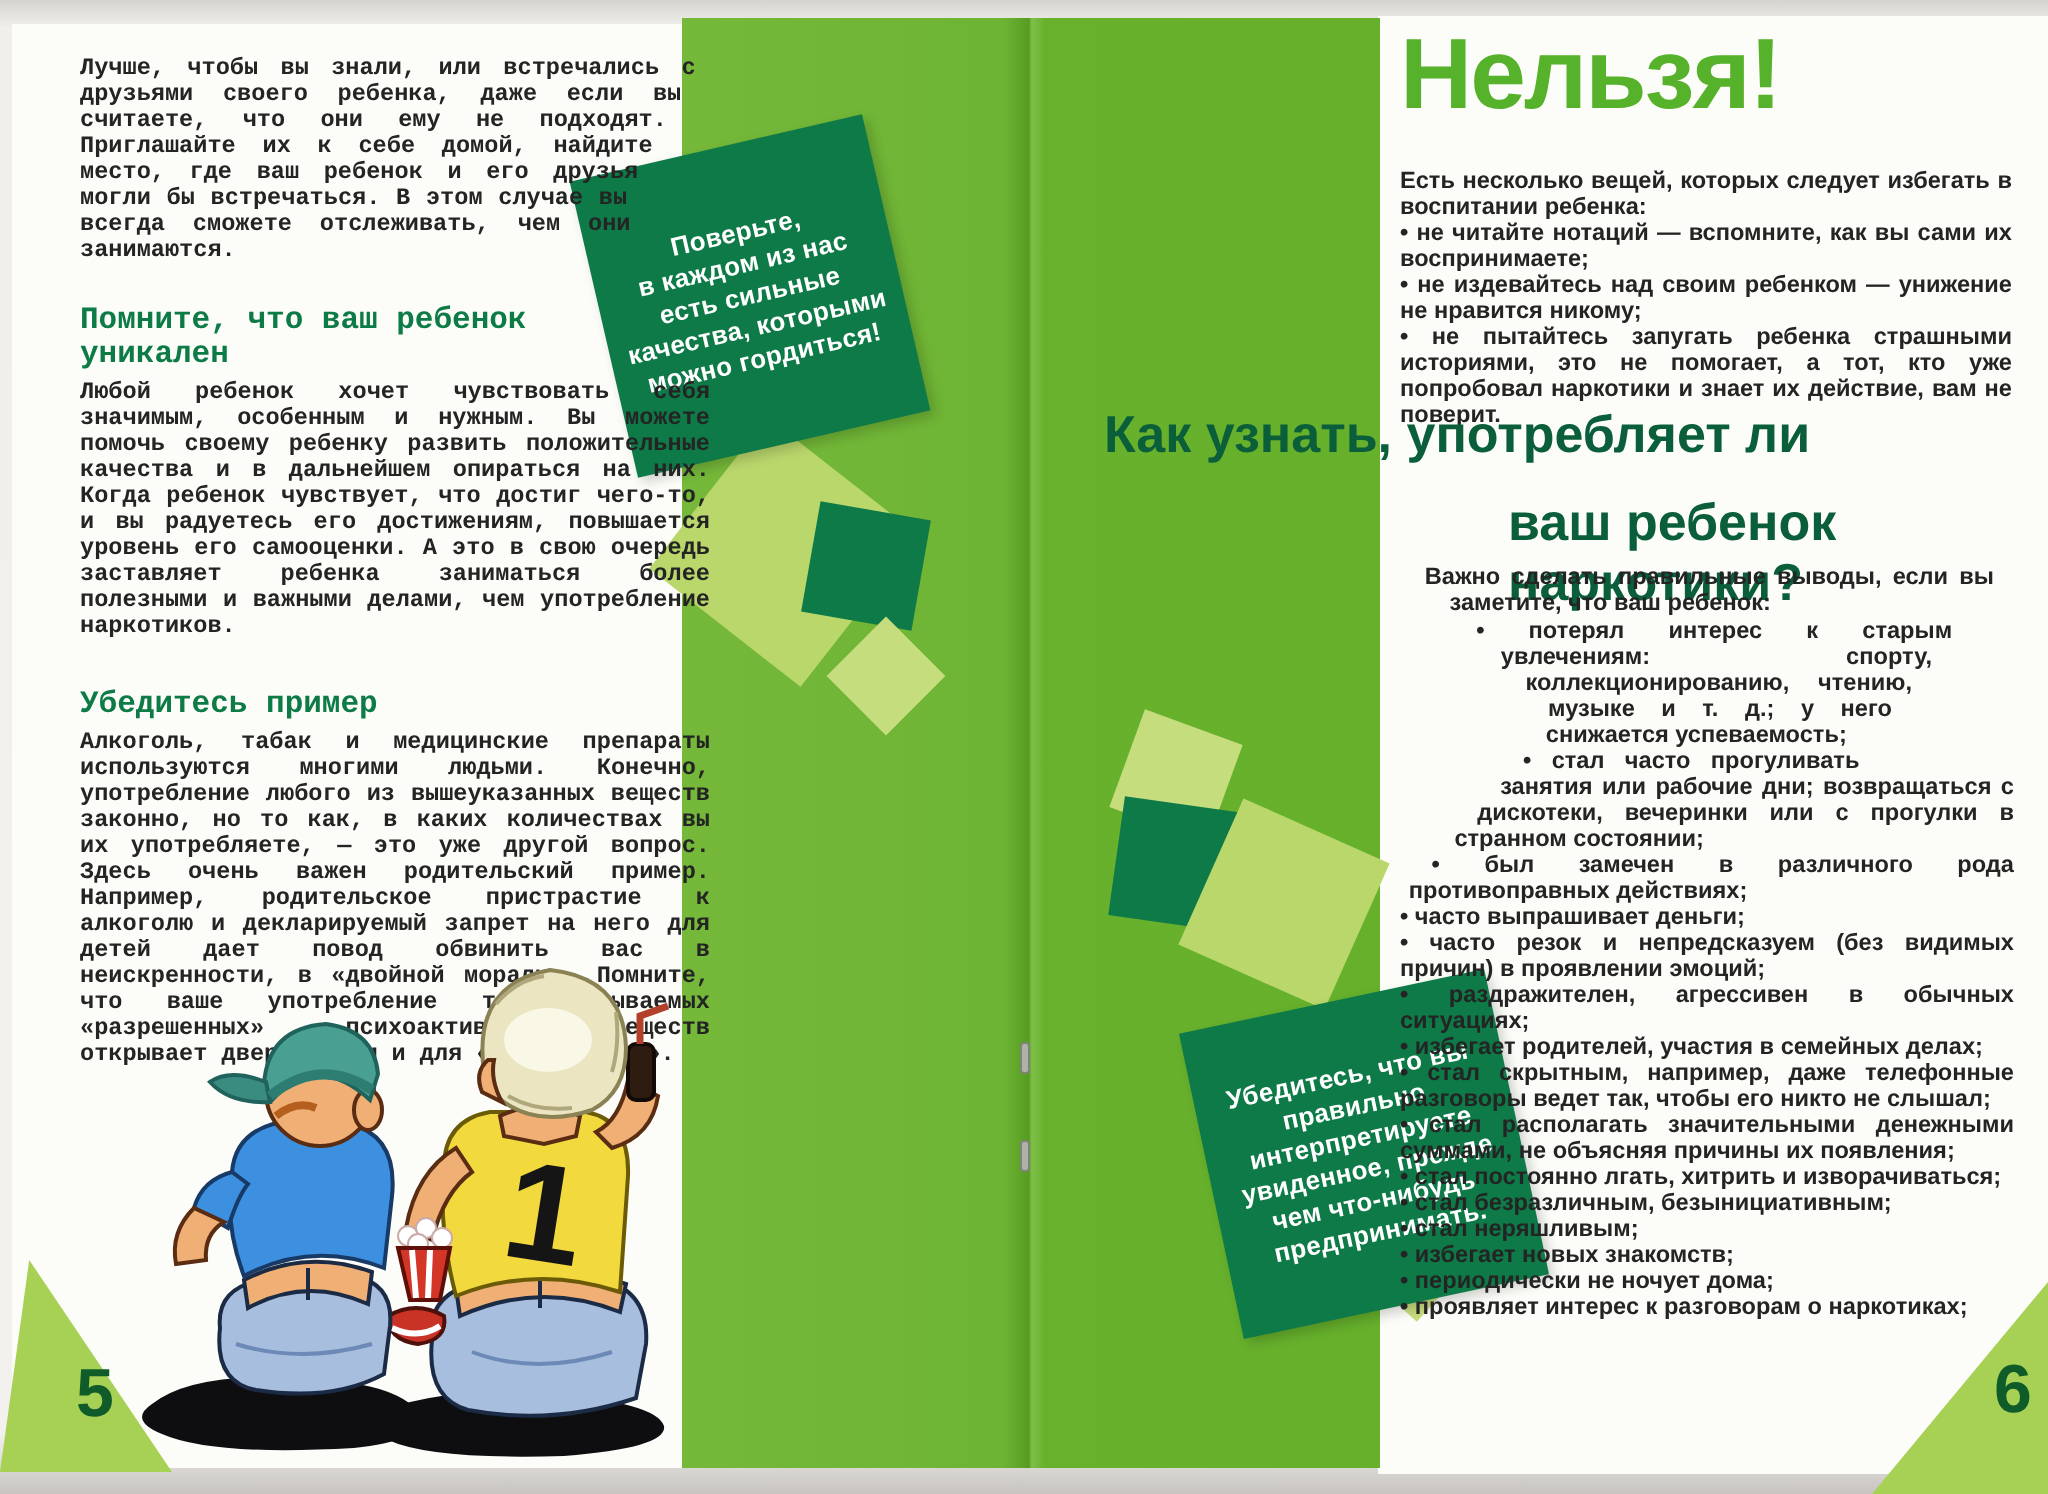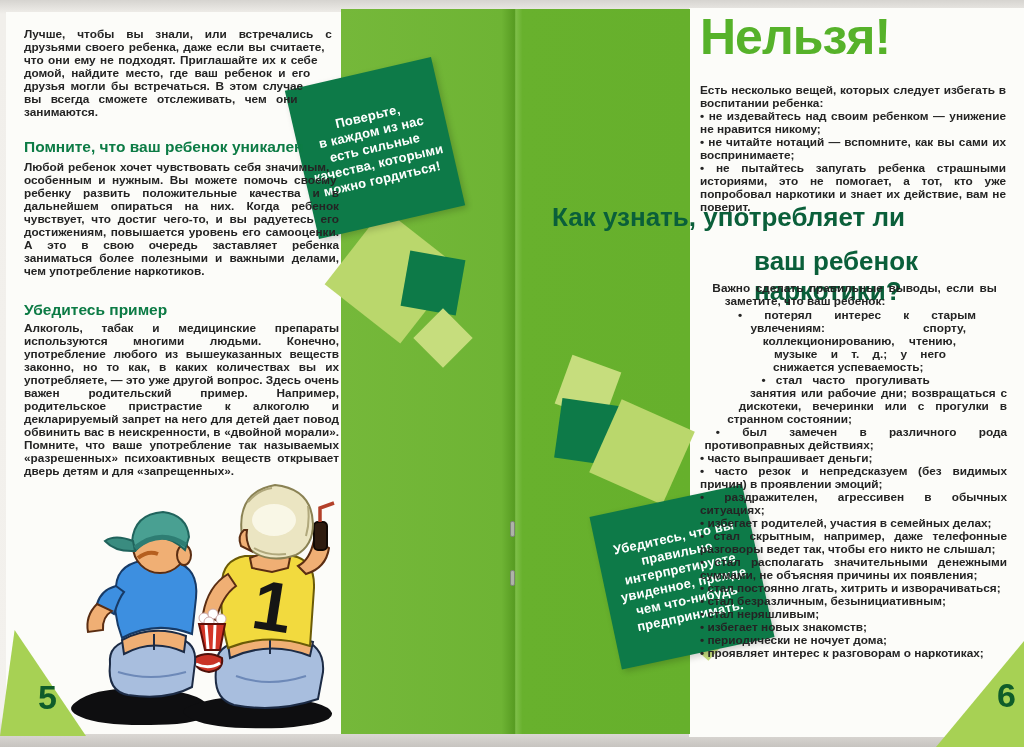--- a/index.html
+++ b/index.html
@@ -26,21 +26,21 @@
   #callout-make-sure{left:604px;top:499px;width:156px;height:156px;transform:rotate(-12deg);}
   
   .tri{position:absolute;z-index:2;background:#a7d154;}
   #tri-left{left:0;top:630px;width:86px;height:106px;clip-path:polygon(17% 0,100% 100%,0 100%);}
   #tri-right{left:936px;top:641px;width:88px;height:106px;clip-path:polygon(100% 0,100% 100%,0 100%);}
   .pagenum{position:absolute;z-index:3;font-weight:bold;font-size:34px;color:#0f5c2a;}
   #pn-left{left:38px;top:678px;}
   #pn-right{left:997px;top:676px;}
   
   .col{position:absolute;z-index:4;color:#242424;}
-  #left-col{left:24px;top:28px;width:315px;}
+  #left-col{left:40px;top:28px;width:315px;font-family:Liberation Mono, monospace;}
   .body-text,.bullet{font-size:11.8px;line-height:13px;font-weight:600;text-align:justify;margin:0;}
   .bullet::before{content:"\2022\00a0";}
   .sec-title{font-size:15.5px;line-height:16.5px;font-weight:bold;color:#0c7b45;margin:0;}
   #sec1-title{margin-top:20px;margin-bottom:5px;}
   #sec2-title{margin-top:24px;margin-bottom:4px;}
   
   .flr{float:right;}
   .fll{float:left;}
   .sp0{width:0;}
   #intro-notch{width:46px;height:150px;shape-outside:polygon(100% 0,10% 50%,100% 100%);}
@@ -115,22 +115,22 @@
     <p class="sec-title" id="sec2-title">Убедитесь пример</p>
     <p class="body-text">Алкоголь, табак и медицинские препараты используются многими людьми. Конечно, употребление любого из вышеуказанных веществ законно, но то как, в каких количествах вы их употребляете, — это уже другой вопрос. Здесь очень важен родительский пример. Например, родительское пристрастие к алкоголю и декларируемый запрет на него для детей дает повод обвинить вас в неискренности, в «двойной морали». Помните, что ваше употребление так называемых «разрешенных» психоактивных веществ открывает дверь детям и для «запрещенных».</p>
   </div>
 
   <div id="r-title">Нельзя!</div>
 
   <div class="col" id="blockA">
     <p class="body-text">Есть несколько вещей, которых следует избегать в воспитании ребенка:</p>
     <div>
 
-    <p class="bullet">не издевайтесь над своим ребенком — унижение не нравится никому;</p>
-        <p class="bullet">не читайте нотаций — вспомните, как вы сами их воспринимаете;</p>
+    <p class="bullet">не читайте нотаций — вспомните, как вы сами их воспринимаете;</p>
+        <p class="bullet">не издевайтесь над своим ребенком — унижение не нравится никому;</p>
         <p class="bullet">не пытайтесь запугать ребенка страшными историями, это не помогает, а тот, кто уже попробовал наркотики и знает их действие, вам не поверит.</p>
       </div>
   </div>
 
   <div class="h2line" id="h2l1">Как узнать, употребляет ли</div>
   <div class="h2line" id="h2l2">ваш ребенок наркотики?</div>
 
   <div class="col" id="blockB">
     <div class="fll sp0" id="callout-spacer"></div>
     <div class="fll" id="callout-notch"></div>

